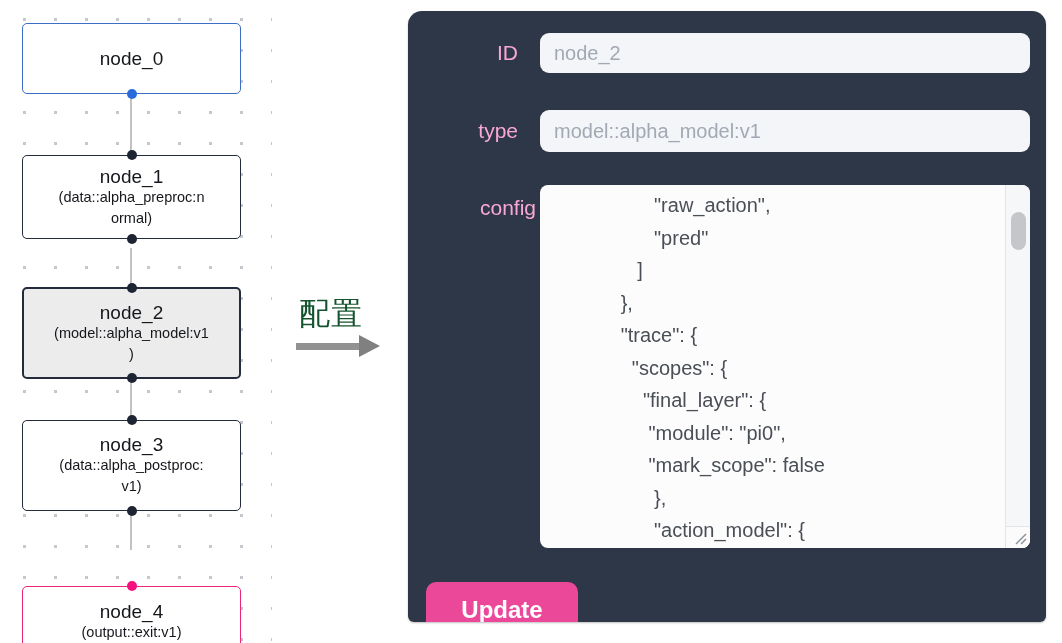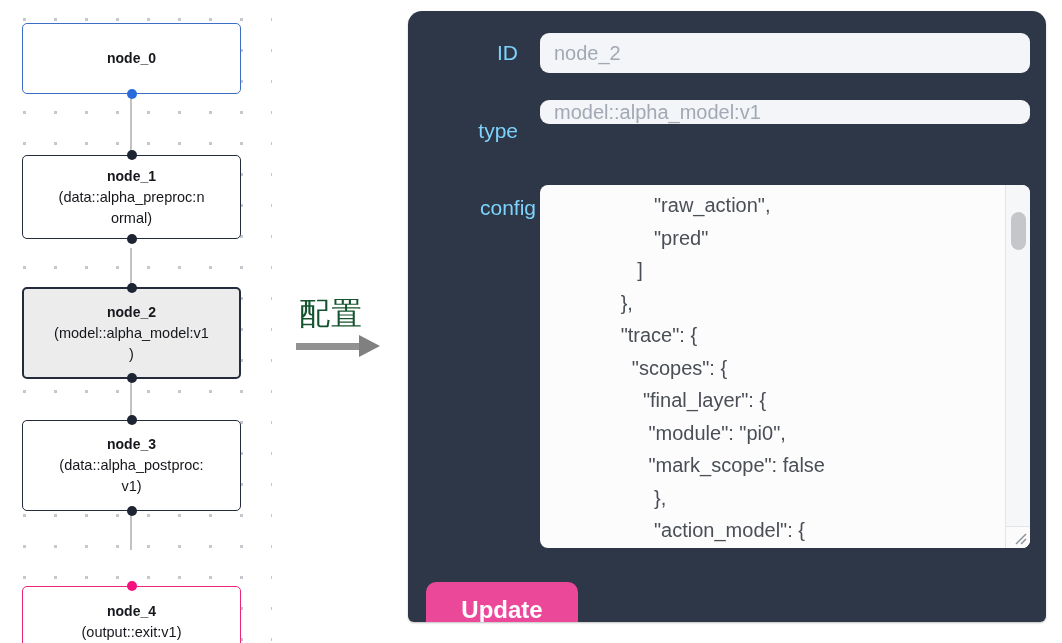--- a/index.html
+++ b/index.html
@@ -12,21 +12,21 @@
     background-size:31px 31px;
   }
   
   .canvas-left{position:absolute;left:0;top:0;width:272px;height:643px;background-position:9px 4px;}
   .flow-node{
     position:absolute;left:22px;width:219px;box-sizing:border-box;
     background:#ffffff;border:1.6px solid #242c3b;border-radius:5px;
     display:flex;flex-direction:column;align-items:center;justify-content:center;
     text-align:center;cursor:pointer;
   }
-  .flow-node .nd-title{font-size:14px;line-height:21px;color:#15171c;font-weight:bold;}
+  .flow-node .nd-title{font-size:19px;line-height:21px;color:#15171c;}
   .flow-node .nd-subtitle{font-size:14.5px;line-height:21px;color:#15171c;white-space:pre-line;}
   .node-0{top:23px;height:71px;border-color:#3d6ec5;}
   .node-1{top:155px;height:84px;}
   .node-2{top:287px;height:92px;background:#ececec;border-width:2.2px;}
   .node-3{top:420px;height:91px;}
   .node-4{top:550px;height:71px;border-color:#ec2579;margin-top:36px;}
   .port{position:absolute;left:50%;width:10px;height:10px;margin-left:-5px;border-radius:50%;background:#1d2534;}
   .port.top{top:-6px;}
   .port.bottom{bottom:-6px;}
   .port.blue{background:#2a6bdb;}
@@ -48,33 +48,33 @@
   }
   
   .canvas-right{position:absolute;left:393px;top:0;width:659px;height:630px;background-position:7px 5px;}
   .panel{
     position:absolute;left:15px;top:11px;width:638px;height:611px;
     background:#2e3747;border-radius:14px 14px 6px 6px;overflow:hidden;
     box-shadow:0 1px 2px rgba(0,0,0,.25);
   }
   .fld-label{
     position:absolute;left:0;width:110px;text-align:right;
-    font-size:21px;color:#7dd3fc;
+    font-size:21px;color:#f9a8d4;
   }
   .lbl-id{top:30px;}
   .lbl-type{top:108px;}
   .lbl-config{top:185px;padding-left:18px;}
   .fld-input{
     position:absolute;left:132px;width:490px;height:40px;box-sizing:border-box;
     background:#f3f5f8;border:none;border-radius:9px;outline:none;
     padding:0 14px;font-family:"Liberation Sans",sans-serif;
     font-size:20px;color:#a2a9b4;
   }
   .inp-id{top:22px;}
-  .inp-type{top:89px;height:24px;}
+  .inp-type{top:99px;height:42px;}
   .config-wrap{
     position:absolute;left:132px;top:174px;width:490px;height:363px;
     background:#fcfcfd;border-radius:8px;overflow:hidden;cursor:text;
   }
   .config-code{
     position:absolute;left:0;top:0;right:24px;bottom:0;
     padding:4px 0 0 14px;
     font-family:"Liberation Sans",sans-serif;
     font-size:20px;line-height:32.5px;color:#4a4e55;
     white-space:pre;overflow:hidden;

